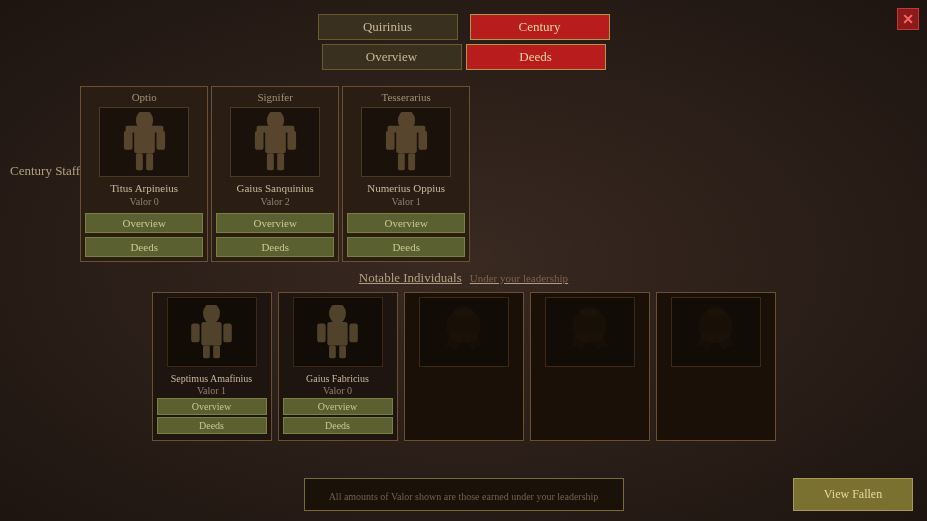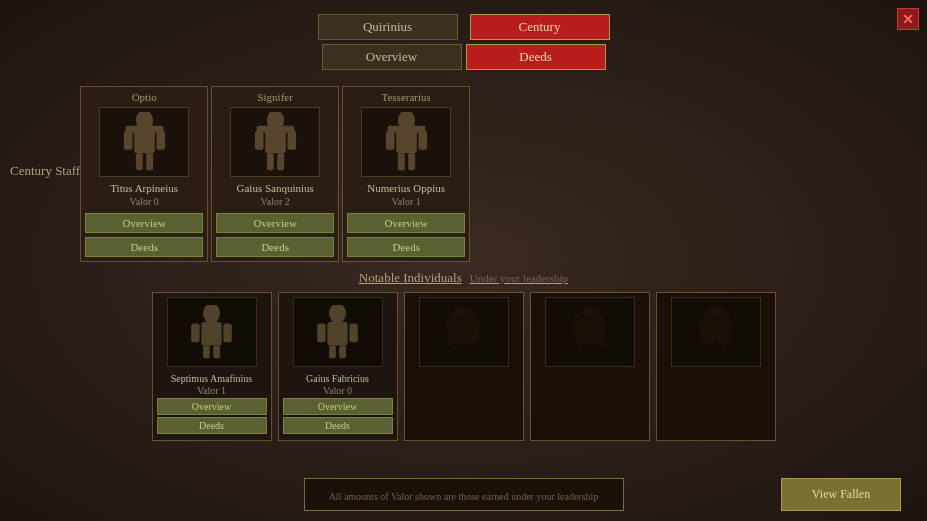--- a/index.html
+++ b/index.html
@@ -283,21 +283,21 @@
 
     .valor-subtitle {
       font-size: 10px;
       color: #706050;
       margin-top: 4px;
     }
 
     .view-fallen-btn {
       position: absolute;
       bottom: 10px;
-      right: 26px;
+      right: 14px;
       padding: 8px 20px;
       background: #7a7030;
       border: 1px solid #aa9a50;
       color: #e8d8a0;
       font-size: 12px;
       font-family: 'Georgia', serif;
       cursor: pointer;
       min-width: 120px;
       text-align: center;
     }

